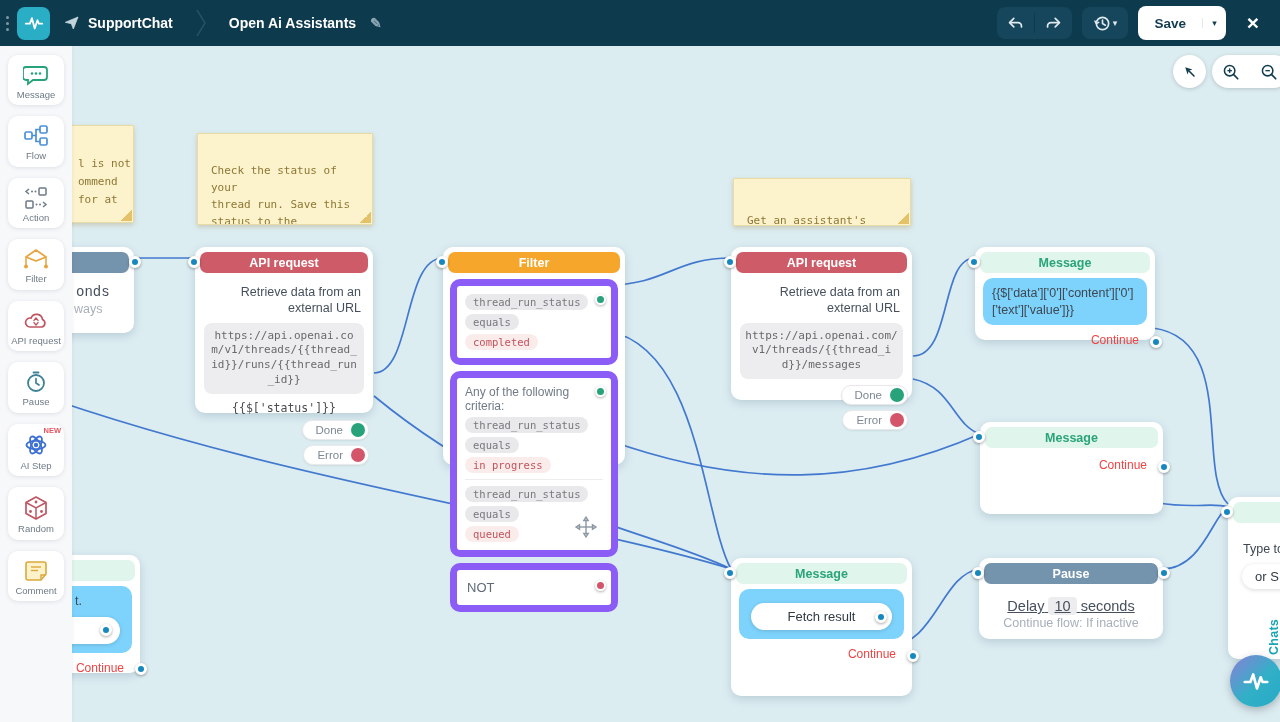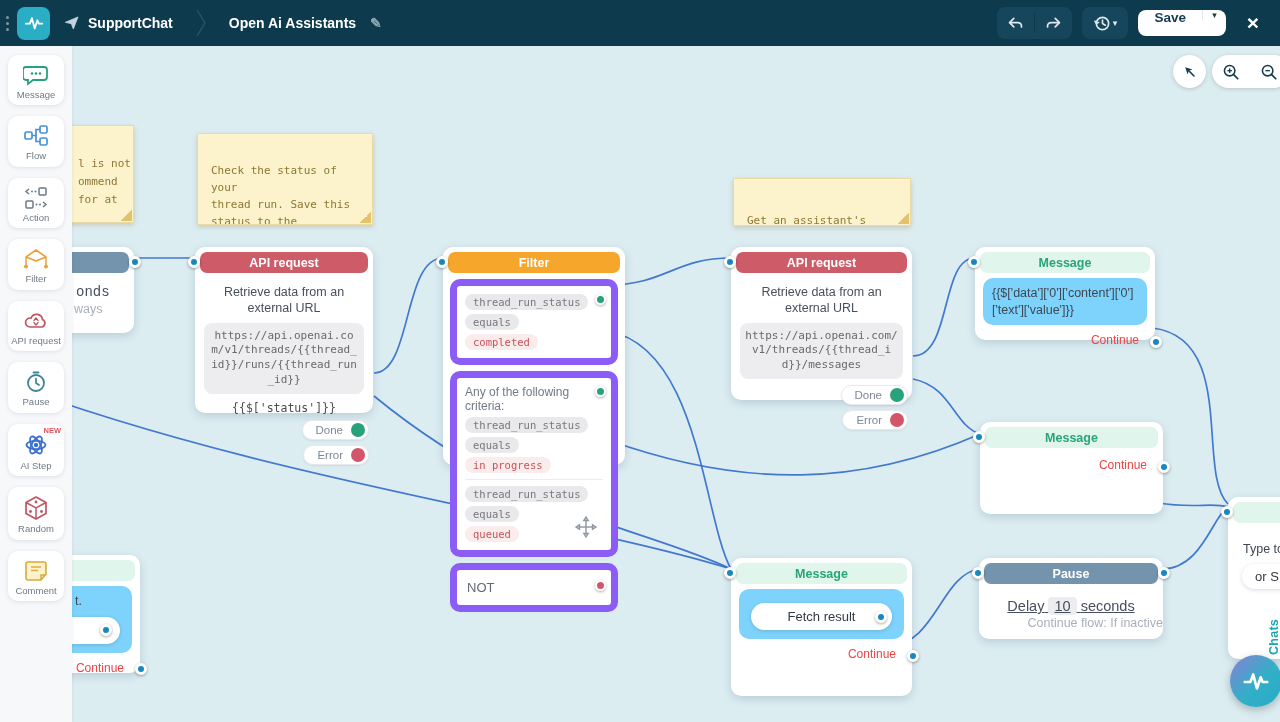--- a/index.html
+++ b/index.html
@@ -11,21 +11,21 @@
   .kebab i { width:3px; height:3px; border-radius:50%; background:#7f98a3; display:block; }
   .app-logo { width:33px; height:33px; border-radius:8px; background:#2aaec6; display:flex; align-items:center; justify-content:center; margin:0 14px 0 4px; }
   .crumb { display:flex; align-items:center; gap:8px; color:#fff; font-weight:bold; font-size:14px; }
   .crumb-sep { margin:0 14px; }
   .pencil { color:#8ba6b2; font-size:14px; margin-left:6px; }
   .topbar-right { margin-left:auto; display:flex; align-items:center; gap:10px; }
   .tb-group { background:#15465b; border-radius:8px; display:flex; align-items:center; height:32px; }
   .tb-btn { width:37px; height:32px; display:flex; align-items:center; justify-content:center; color:#dfe9ee; font-size:16px; cursor:pointer; }
   .tb-divider { width:1px; height:20px; background:#0e3a4d; }
   .caret { font-size:9px; color:#dfe9ee; margin-left:2px; }
-  .save-split { background:#fff; border-radius:8px; height:26px; display:flex; align-items:flex-start; overflow:hidden; }
+  .save-split { background:#fff; border-radius:8px; height:34px; display:flex; align-items:center; overflow:hidden; }
   .save-main { padding:0 16px; display:flex; align-items:center; font-weight:bold; font-size:13.5px; color:#123c4e; }
   .save-caret { width:24px; display:flex; align-items:center; justify-content:center; border-left:1px solid #e4e8eb; color:#123c4e; font-size:9px; }
   .close-x { color:#fff; font-size:21px; font-weight:bold; width:34px; height:34px; display:flex; align-items:center; justify-content:center; }
 
   
   .sidebar { position:absolute; left:0; top:46px; width:72px; height:676px; background:#f7f8fa; z-index:20; padding-top:9px; box-shadow:1px 0 3px rgba(0,0,0,.05); }
   .side-card { width:56px; margin:0 auto 11px; background:#fff; border-radius:10px; box-shadow:0 1px 4px rgba(40,60,80,.12); padding:8px 2px 5px; text-align:center; position:relative; cursor:pointer; }
   .side-card .lbl { font-size:9.5px; color:#6e7a86; margin-top:3px; line-height:1.1; }
   .side-card svg { display:block; margin:0 auto; }
   .new-badge { position:absolute; top:2px; right:3px; font-size:7.5px; font-weight:bold; color:#e4565f; }
@@ -40,21 +40,21 @@
 
   .node { position:absolute; background:#fff; border-radius:10px; box-shadow:0 3px 10px rgba(30,60,90,.18); z-index:2; cursor:grab; }
   .node-header { margin:5px; height:21px; border-radius:7px; display:flex; align-items:center; justify-content:center; color:#fff; font-weight:bold; font-size:12.5px; }
   .hdr-api { background:#cd5b68; }
   .hdr-filter { background:#f6a62a; }
   .hdr-msg { background:#e0f5eb; color:#2aa578; }
   .hdr-pause { background:#7493ad; }
 
   .port { position:absolute; width:12px; height:12px; border-radius:50%; background:#1688bf; border:3px solid #fff; box-shadow:0 1px 3px rgba(0,0,0,.35); z-index:6; cursor:crosshair; }
 
-  .node-title { font-size:12.5px; color:#46505c; text-align:center; padding:6px 12px 3px; line-height:1.3; }
+  .node-title { font-size:12.5px; color:#46505c; text-align:right; padding:6px 12px 3px; line-height:1.3; }
   .code { background:#ededef; border-radius:8px; margin:3px 9px; padding:6px 5px; font-family:"DejaVu Sans Mono", monospace; font-size:11px; color:#69696d; text-align:center; word-break:break-all; line-height:1.35; }
   .extract { text-align:center; font-family:"DejaVu Sans Mono", monospace; font-size:11.5px; color:#4c4c50; padding:4px 0 2px; }
   .out-row { display:flex; justify-content:flex-end; padding:3px 4px 2px; position:relative; }
   .out-pill { background:#fff; border:1px solid #e9e9ec; border-radius:999px; display:flex; align-items:center; gap:8px; padding:2px 3px 2px 13px; font-size:11.5px; color:#7d8894; box-shadow:0 1px 2px rgba(0,0,0,.08); }
   .dot { width:14px; height:14px; border-radius:50%; }
   .dot-green { background:#27a27b; } .dot-red { background:#d4556a; }
 
   .filter-card { border:7px solid #8b5cf6; border-radius:10px; margin:6px 7px; padding:6px 8px; position:relative; background:#fff; }
   .pill { display:inline-block; background:#e9e9eb; border-radius:999px; padding:2px 8px; font-family:"DejaVu Sans Mono", monospace; font-size:10.5px; color:#77777d; margin:2px 3px 2px 0; }
   .pill-val { background:#fbecec; color:#c4525c; }
@@ -63,21 +63,21 @@
   .group-label { font-size:12px; color:#707a86; padding:1px 0 2px; }
   .fdivider { height:1px; background:#ededed; margin:4px 0; }
   .not-label { font-size:13px; color:#5f6a76; padding:4px 2px; }
 
   .msg-bubble { background:#7dd3fc; border-radius:10px; margin:3px 8px; padding:7px 9px; font-size:12.5px; color:#3e4752; line-height:1.32; }
   .continue-row { display:flex; justify-content:flex-end; align-items:center; padding:5px 16px 8px; color:#ef4444; font-size:12px; position:relative; }
   .inner-btn { background:#fff; border-radius:999px; margin:7px 3px 2px; padding:5px 10px; text-align:center; font-size:13px; color:#323a44; box-shadow:0 1px 4px rgba(0,0,0,.15); position:relative; cursor:pointer; }
 
   .pause-line { text-align:center; font-size:14.5px; color:#46505c; padding:9px 0 2px;text-decoration:underline; }
   .delay-box { background:#ededef; border-radius:4px; padding:1px 6px; }
-  .pause-note { text-align:right; font-size:12.5px; color:#a7b0ba; padding-bottom:10px; }
+  .pause-note { text-align:center; font-size:12.5px; color:#a7b0ba; padding-bottom:10px; }
 
   
   .cv-tool-circle { position:absolute; left:1173px; top:9px; width:33px; height:33px; border-radius:50%; background:#fff; box-shadow:0 1px 4px rgba(0,0,0,.18); display:flex; align-items:center; justify-content:center; z-index:8; cursor:pointer; }
   .cv-zoom-pill { position:absolute; left:1212px; top:9px; width:78px; height:33px; border-radius:17px; background:#fff; box-shadow:0 1px 4px rgba(0,0,0,.18); display:flex; align-items:center; z-index:8; }
   .cv-zoom-btn { width:38px; height:33px; display:flex; align-items:center; justify-content:center; cursor:pointer; }
 
   .chats-tab { position:absolute; right:-12px; top:584px; transform:rotate(-90deg); color:#18a6b2; font-weight:bold; font-size:12.5px; z-index:8; letter-spacing:.3px; cursor:pointer; }
   .chat-widget { position:absolute; left:1230px; top:609px; width:52px; height:52px; border-radius:50%; background:linear-gradient(135deg,#8a7fd6 0%,#31b0c7 55%,#27a9c6 100%); box-shadow:0 3px 8px rgba(0,0,0,.25); display:flex; align-items:center; justify-content:center; z-index:9; cursor:pointer; }
   .move-cursor { position:absolute; left:574px; top:469px; z-index:7; }
 </style>

